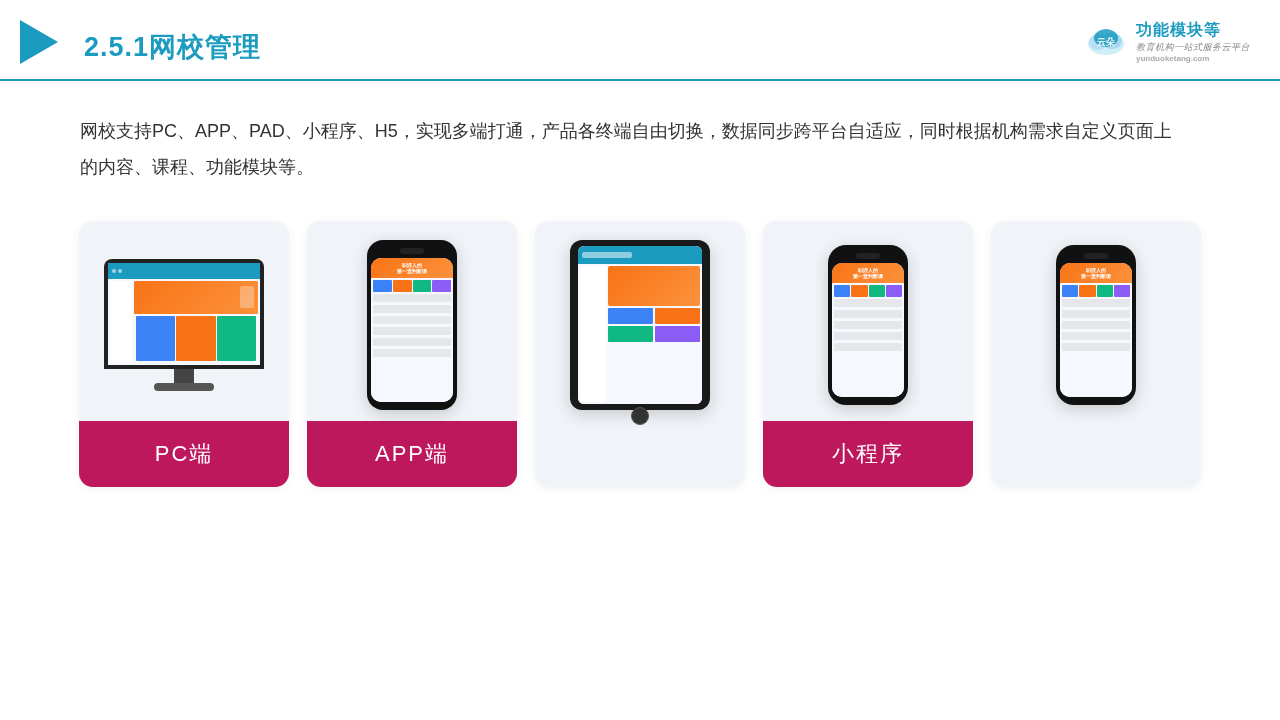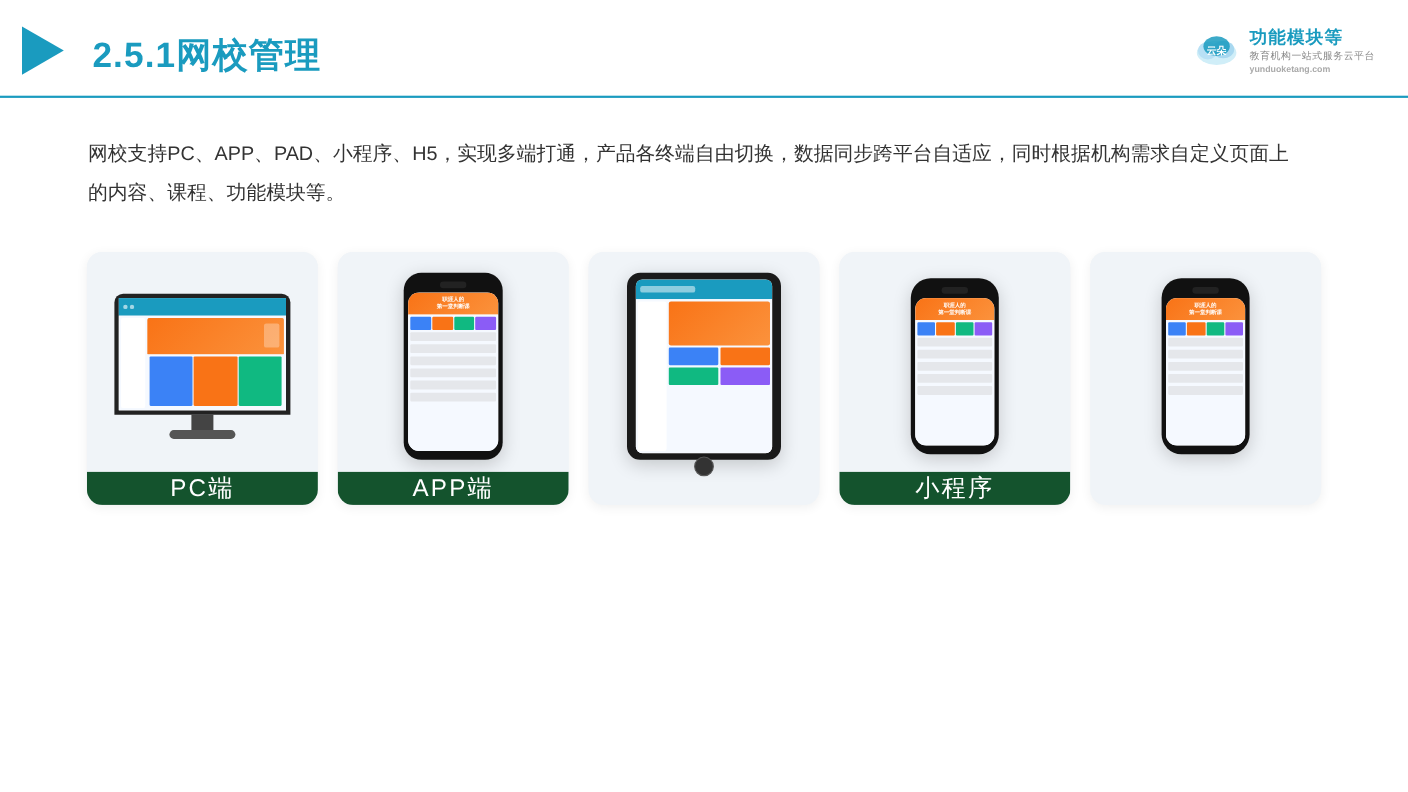--- a/index.html
+++ b/index.html
@@ -26,21 +26,21 @@
     }
     .play-icon {
       width: 0;
       height: 0;
       border-top: 22px solid transparent;
       border-bottom: 22px solid transparent;
       border-left: 38px solid #1a9bbf;
       margin-right: 10px;
     }
     .header-title {
-      font-size: 32px;
+      font-size: 27px;
       font-weight: 700;
       color: #222;
       letter-spacing: 1px;
       margin-top: 11px;
     }
     .header-title span {
       color: #1a9bbf;
     }
     .logo-area {
       display: flex;
@@ -59,20 +59,21 @@
     .logo-main {
       font-size: 16px;
       color: #1a9bbf;
       font-weight: bold;
       letter-spacing: 1px;
     }
     .logo-sub {
       font-size: 9px;
       color: #888;
       letter-spacing: 0.5px;
+      font-style: italic;
     }
     .logo-url {
       font-size: 8px;
       color: #aaa;
       font-weight: bold;
     }
 
     
     .description {
       padding: 32px 108px 0 80px;
@@ -102,26 +103,26 @@
     .card-image-area {
       height: 200px;
       display: flex;
       align-items: center;
       justify-content: center;
       padding: 18px 12px 10px;
       background: #f0f4f8;
     }
 
     .card-label {
-      background: #14532d;
+      background: #be185d;
       color: #fff;
       font-size: 22px;
       font-weight: 500;
       text-align: center;
-      padding: 0 0;
+      padding: 18px 0;
       letter-spacing: 2px;
     }
 
     
     
     .pc-monitor {
       display: flex;
       flex-direction: column;
       align-items: center;
     }

